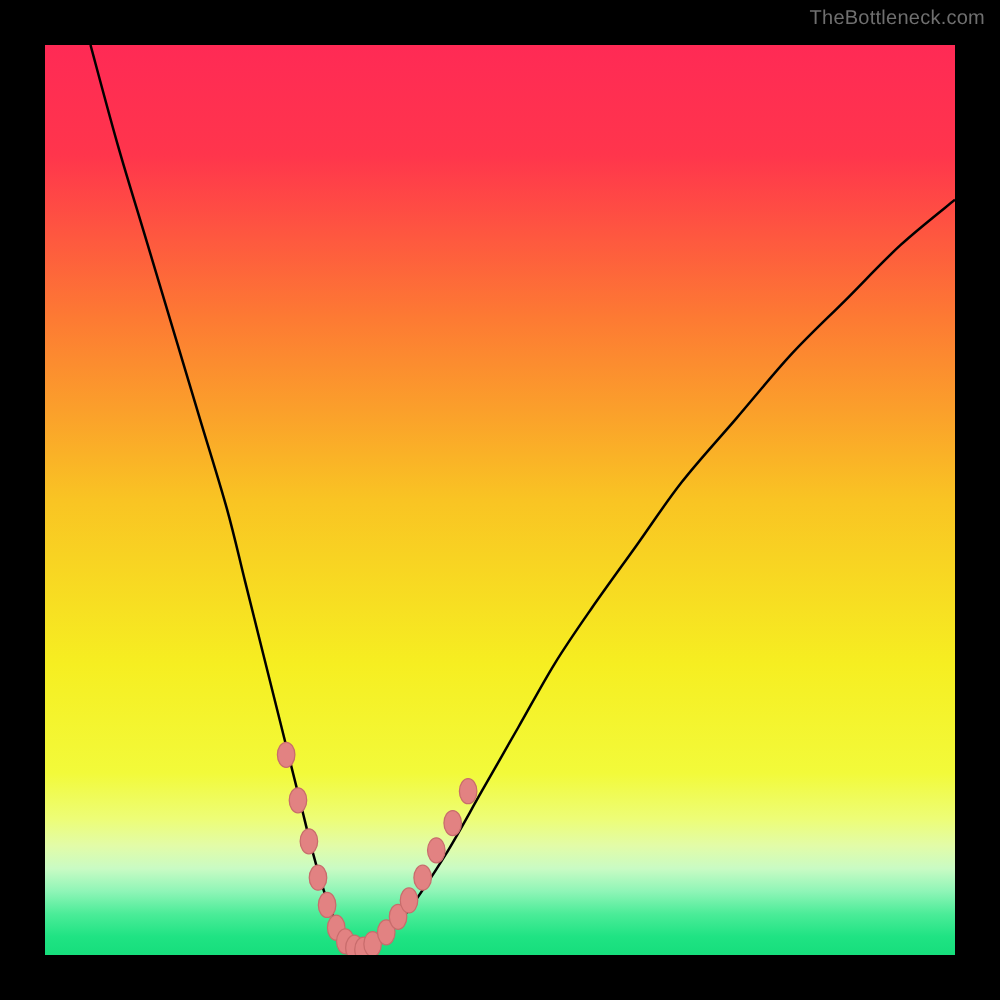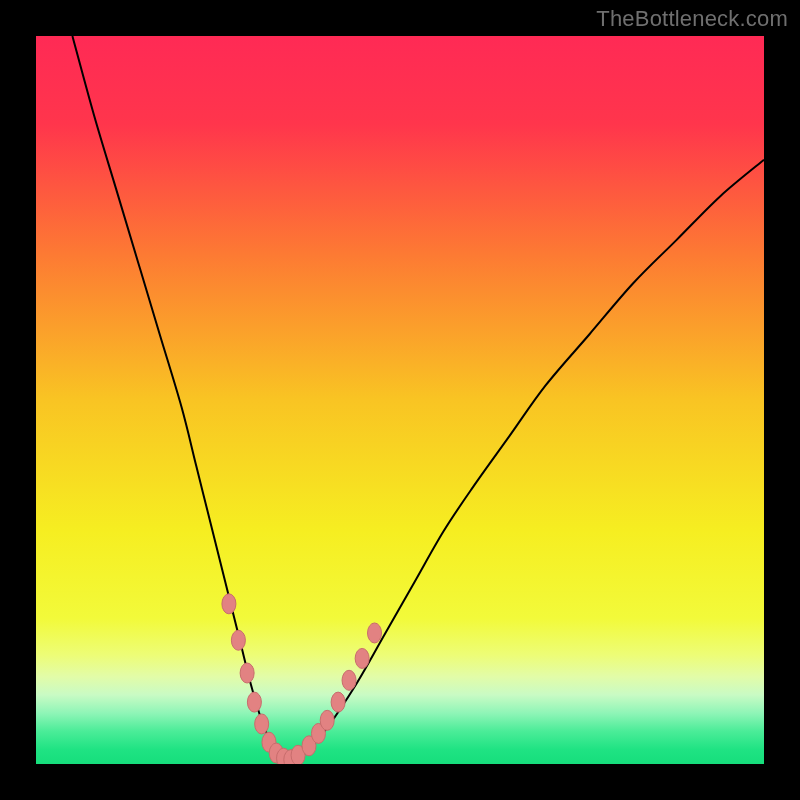--- a/index.html
+++ b/index.html
@@ -27,21 +27,21 @@
   }
   .gradient {
     position: absolute;
     inset: 0;
   }
   .watermark {
     position: absolute;
     top: 6px;
     right: 12px;
     color: #6f6f6f;
-    font-size: 22px;
+    font-size: 16px;
     letter-spacing: 0.2px;
     font-weight: 400;
   }
   svg { display: block; }
 </style>
 </head>
 <body>
 
 <div class="stage">
 

